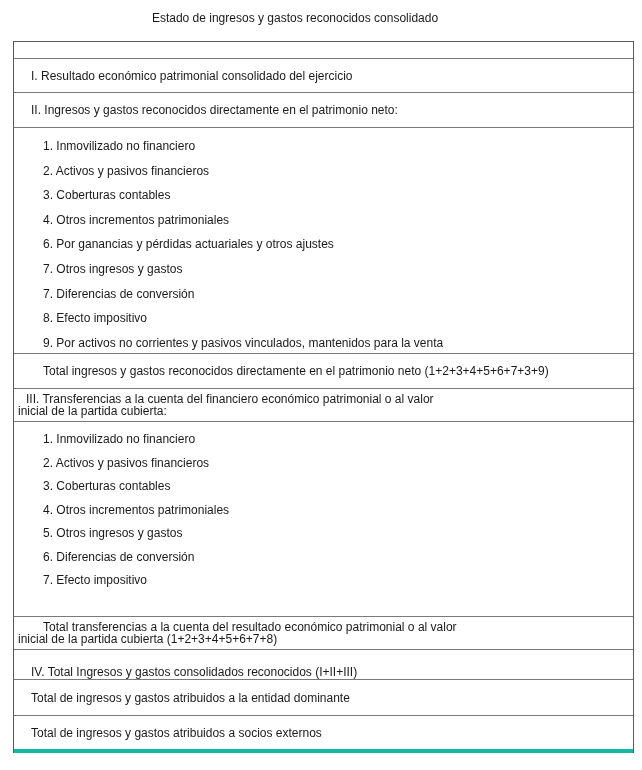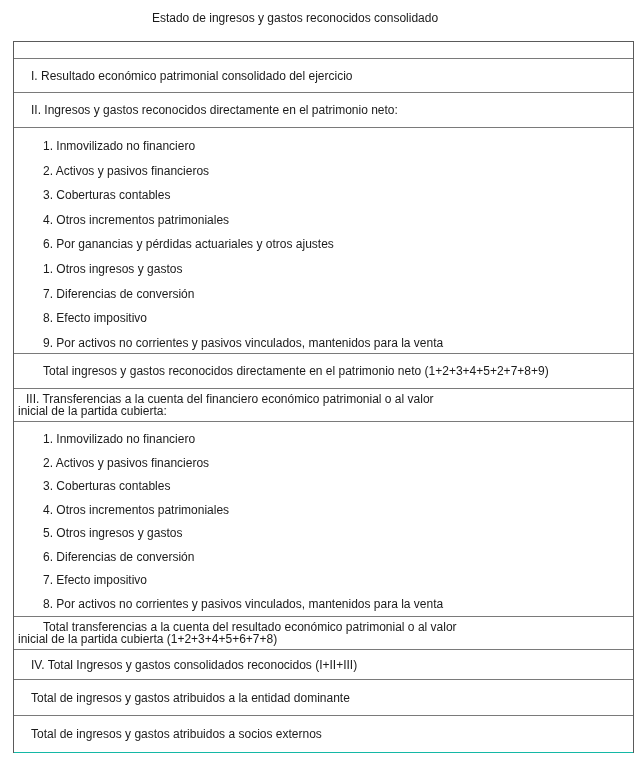--- a/index.html
+++ b/index.html
@@ -40,21 +40,21 @@
       position: relative;
       box-sizing: border-box;
     }
     .row.empty { height: 17px; }
     .row.single {
       height: 34px;
       display: flex;
       align-items: center;
     }
     .row.single.r35 { height: 35px; }
-    .row.single.r30 { height: 30px; }
+    .row.single.r30 { height: 30px; align-items: flex-end; }
     .row.single.r36 { height: 36px; }
     .row.single.r37 { height: 37px; }
     .row .txt { padding-left: 17px; white-space: nowrap; }
     .row .txt.total-ii { padding-left: 29px; }
     .row.double {
       padding-top: 4px;
       padding-bottom: 4px;
       line-height: 12px;
     }
     .row.double .l1 { padding-left: 12px; white-space: nowrap; }
@@ -69,21 +69,21 @@
     .item {
       padding-left: 29px;
       white-space: nowrap;
       line-height: 24.6px;
       height: 24.6px;
     }
     .row.list.sec3 .item {
       line-height: 23.5px;
       height: 23.5px;
     }
-    .row.last { border-bottom: 1px solid #14b8a6; text-align: right; }
+    .row.last { border-bottom: 4px solid #14b8a6; text-align: right; }
   </style>
 </head>
 <body>
 
 <div class="title">Estado de ingresos y gastos reconocidos consolidado</div>
 
 <div class="sheet">
 
   <div class="row empty"></div>
 
@@ -94,44 +94,43 @@
   <div class="row single r35">
     <span class="txt">II.  Ingresos y gastos reconocidos directamente en el patrimonio neto:</span>
   </div>
 
   <div class="row list sec2">
     <div class="item">1. Inmovilizado no financiero</div>
     <div class="item">2. Activos y pasivos financieros</div>
     <div class="item">3. Coberturas contables</div>
     <div class="item">4. Otros incrementos patrimoniales</div>
     <div class="item">6. Por ganancias y pérdidas actuariales y otros ajustes</div>
-    <div class="item">1. Otros ingresos y gastos</div>
+    <div class="item">7. Otros ingresos y gastos</div>
     <div class="item">7. Diferencias de conversión</div>
     <div class="item">8. Efecto impositivo</div>
     <div class="item">9. Por activos no corrientes y pasivos vinculados, mantenidos para la venta</div>
   </div>
 
   <div class="row single r35">
-    <span class="txt total-ii">Total ingresos y gastos reconocidos directamente en el patrimonio neto (1+2+3+4+5+2+7+8+9)</span>
+    <span class="txt total-ii">Total ingresos y gastos reconocidos directamente en el patrimonio neto (1+2+3+4+5+6+7+3+9)</span>
   </div>
 
   <div class="row double">
     <div class="l1">III. Transferencias a la cuenta del financiero económico patrimonial o al valor</div>
     <div class="l2">inicial de la partida cubierta:</div>
   </div>
 
   <div class="row list sec3">
     <div class="item">1. Inmovilizado no financiero</div>
     <div class="item">2. Activos y pasivos financieros</div>
     <div class="item">3. Coberturas contables</div>
     <div class="item">4. Otros incrementos patrimoniales</div>
     <div class="item">5. Otros ingresos y gastos</div>
     <div class="item">6. Diferencias de conversión</div>
     <div class="item">7. Efecto impositivo</div>
-    <div class="item">8. Por activos no corrientes y pasivos vinculados, mantenidos para la venta</div>
   </div>
 
   <div class="row double total-iii">
     <div class="l1">Total transferencias a la cuenta del resultado económico patrimonial o al valor</div>
     <div class="l2">inicial de la partida cubierta (1+2+3+4+5+6+7+8)</div>
   </div>
 
   <div class="row single r30">
     <span class="txt">IV. Total Ingresos y gastos consolidados reconocidos (I+II+III)</span>
   </div>

